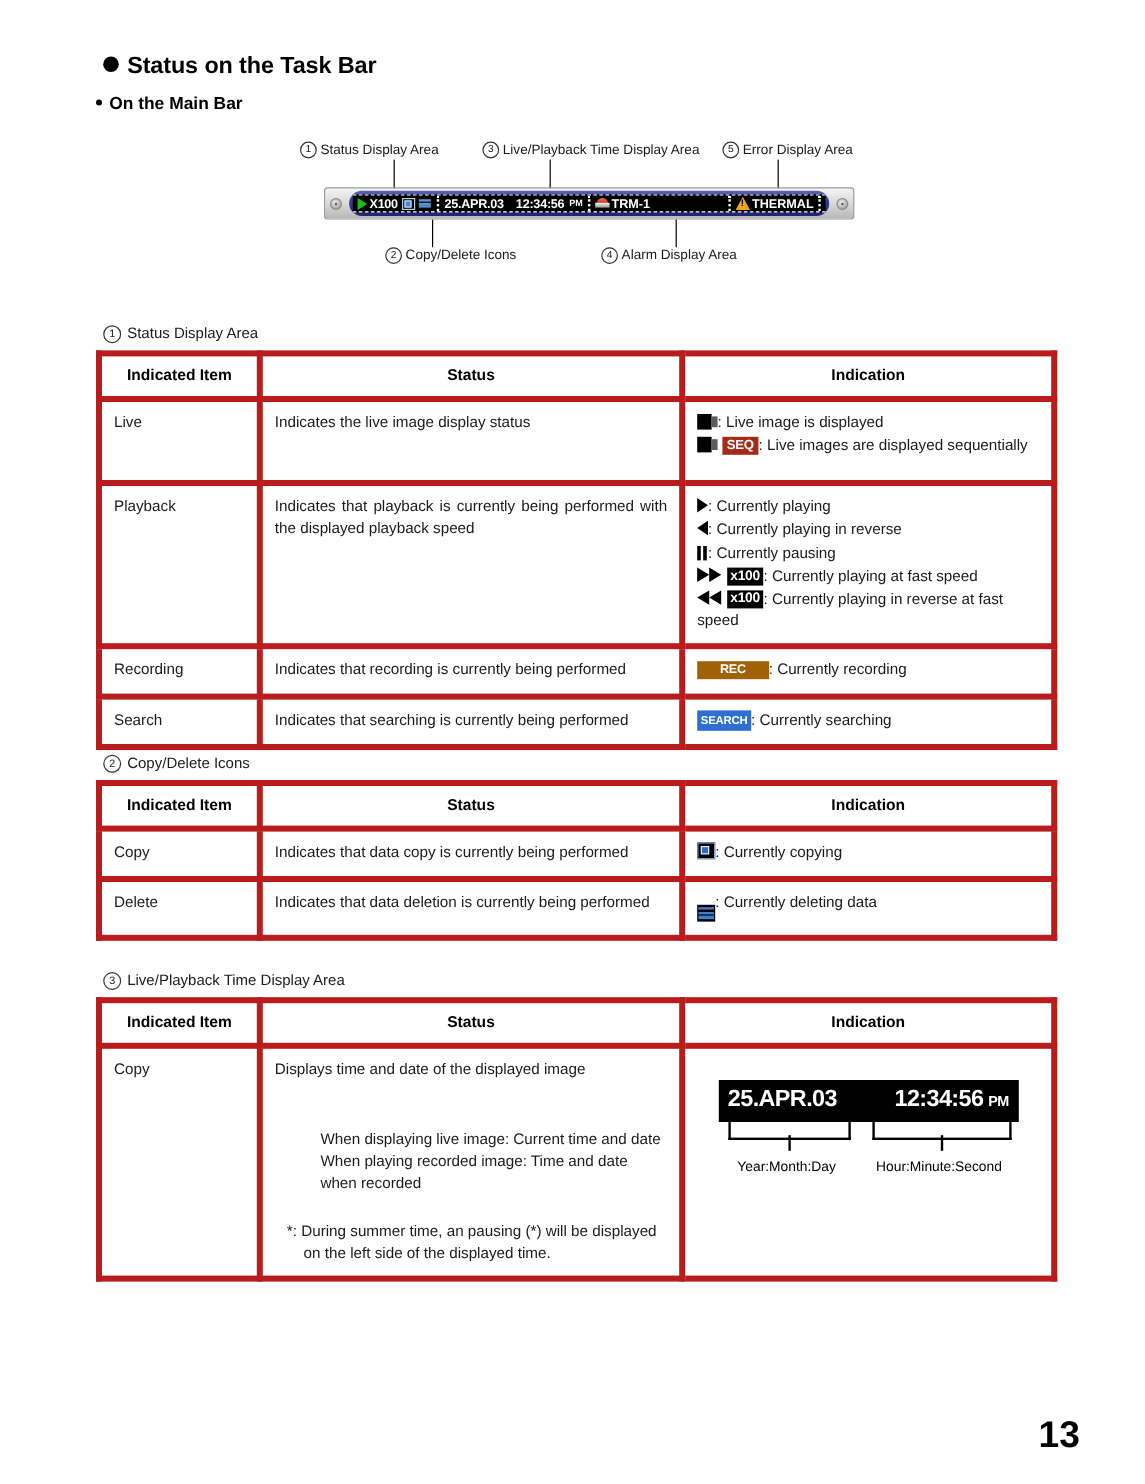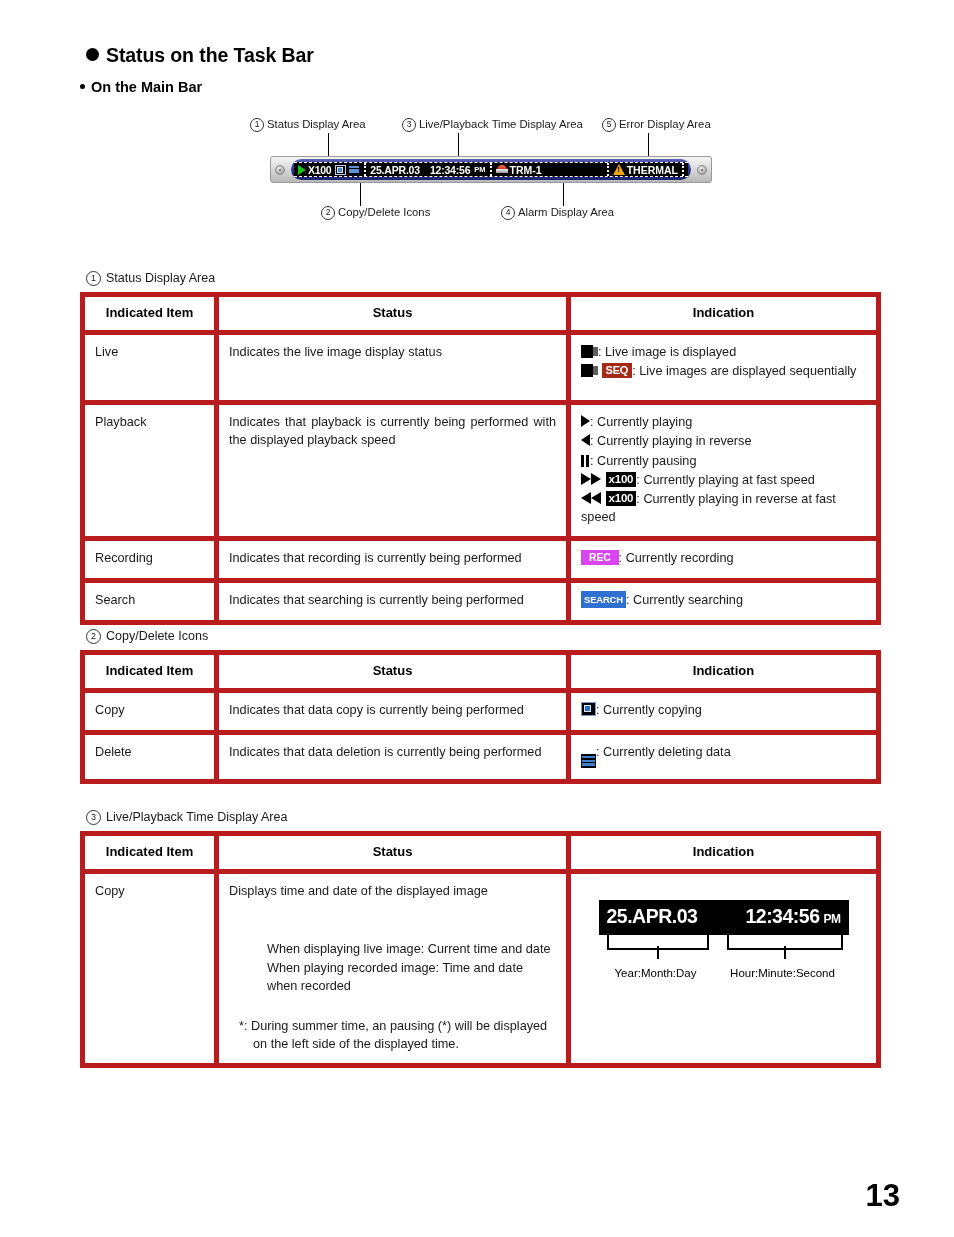--- a/index.html
+++ b/index.html
@@ -288,21 +288,21 @@
     font-weight: bold;
     color: #fff;
     font-size: 11px;
     line-height: 13px;
     padding: 1px 4px 1px 4px;
     vertical-align: 1px;
     letter-spacing: -0.2px;
   }
   .badge-seq    { background: #a32b17; font-size: 11px; }
   .badge-x100   { background: #000; font-size: 11.5px; padding: 1px 3px; }
-  .badge-rec    { background: #d946ef; font-size: 10.5px; padding: 1px 8px; }
+  .badge-rec    { background: #a16207; font-size: 10.5px; padding: 1px 19px; }
   .badge-search { background: #2e6fd0; font-size: 9.5px; padding: 2px 3px; }
 
   .ic-live {
     display: inline-block;
     width: 17px; height: 13px;
     vertical-align: -2px;
     position: relative;
   }
   .ic-live::before {
     content: "";

